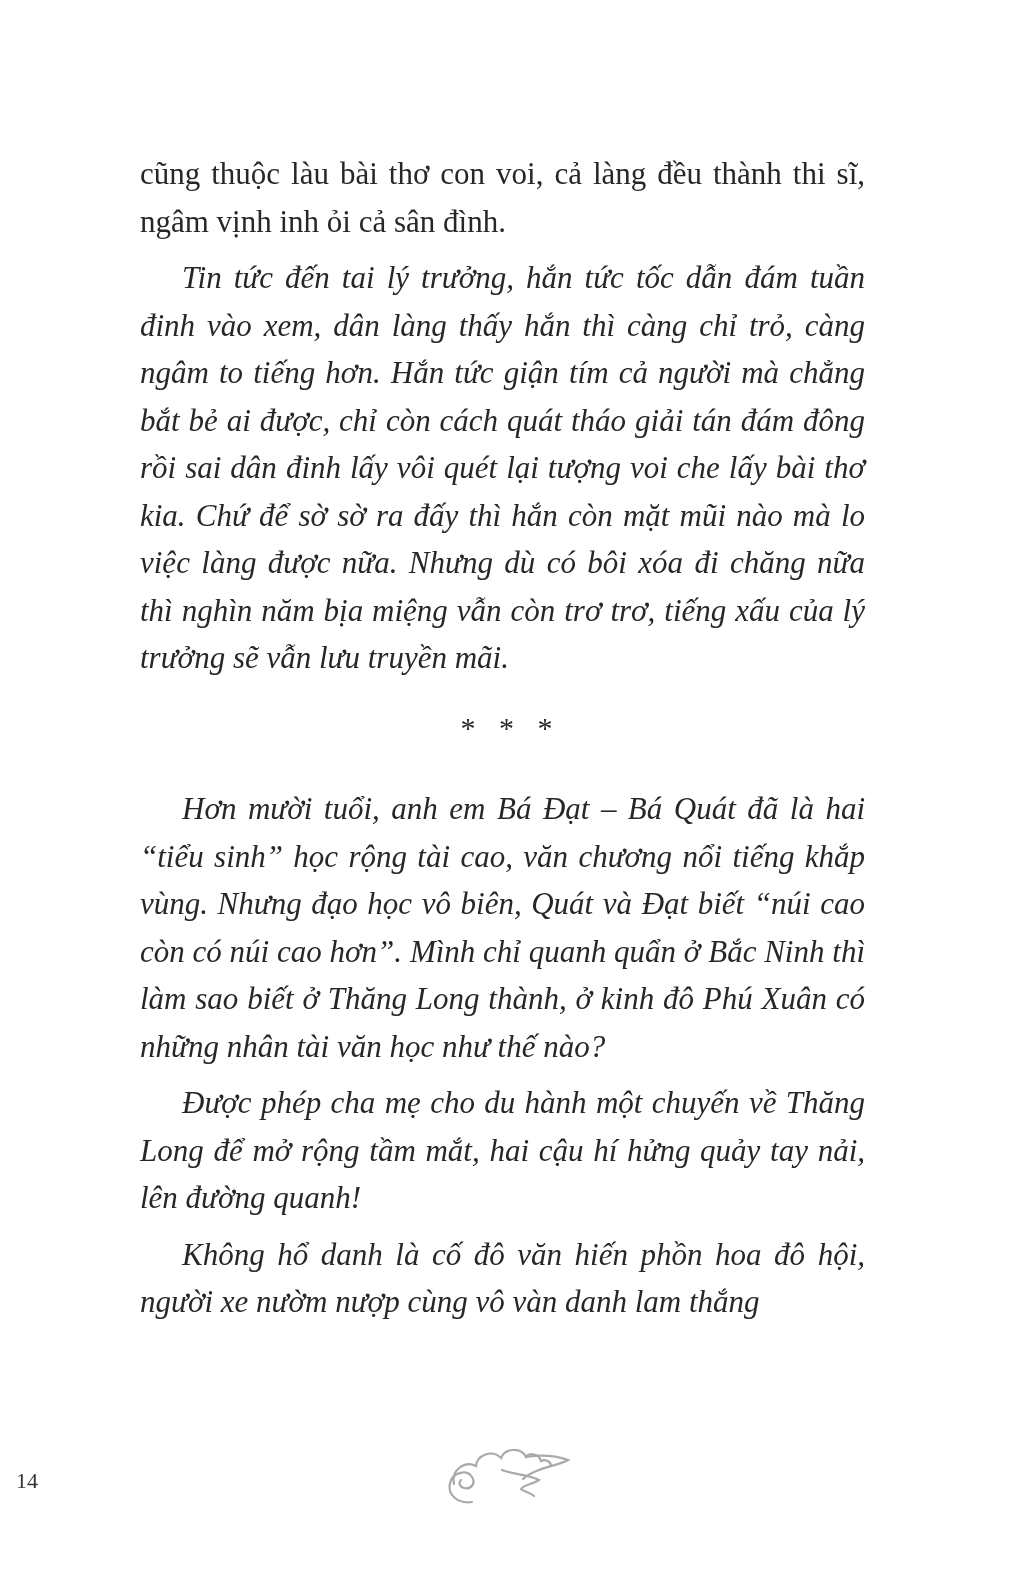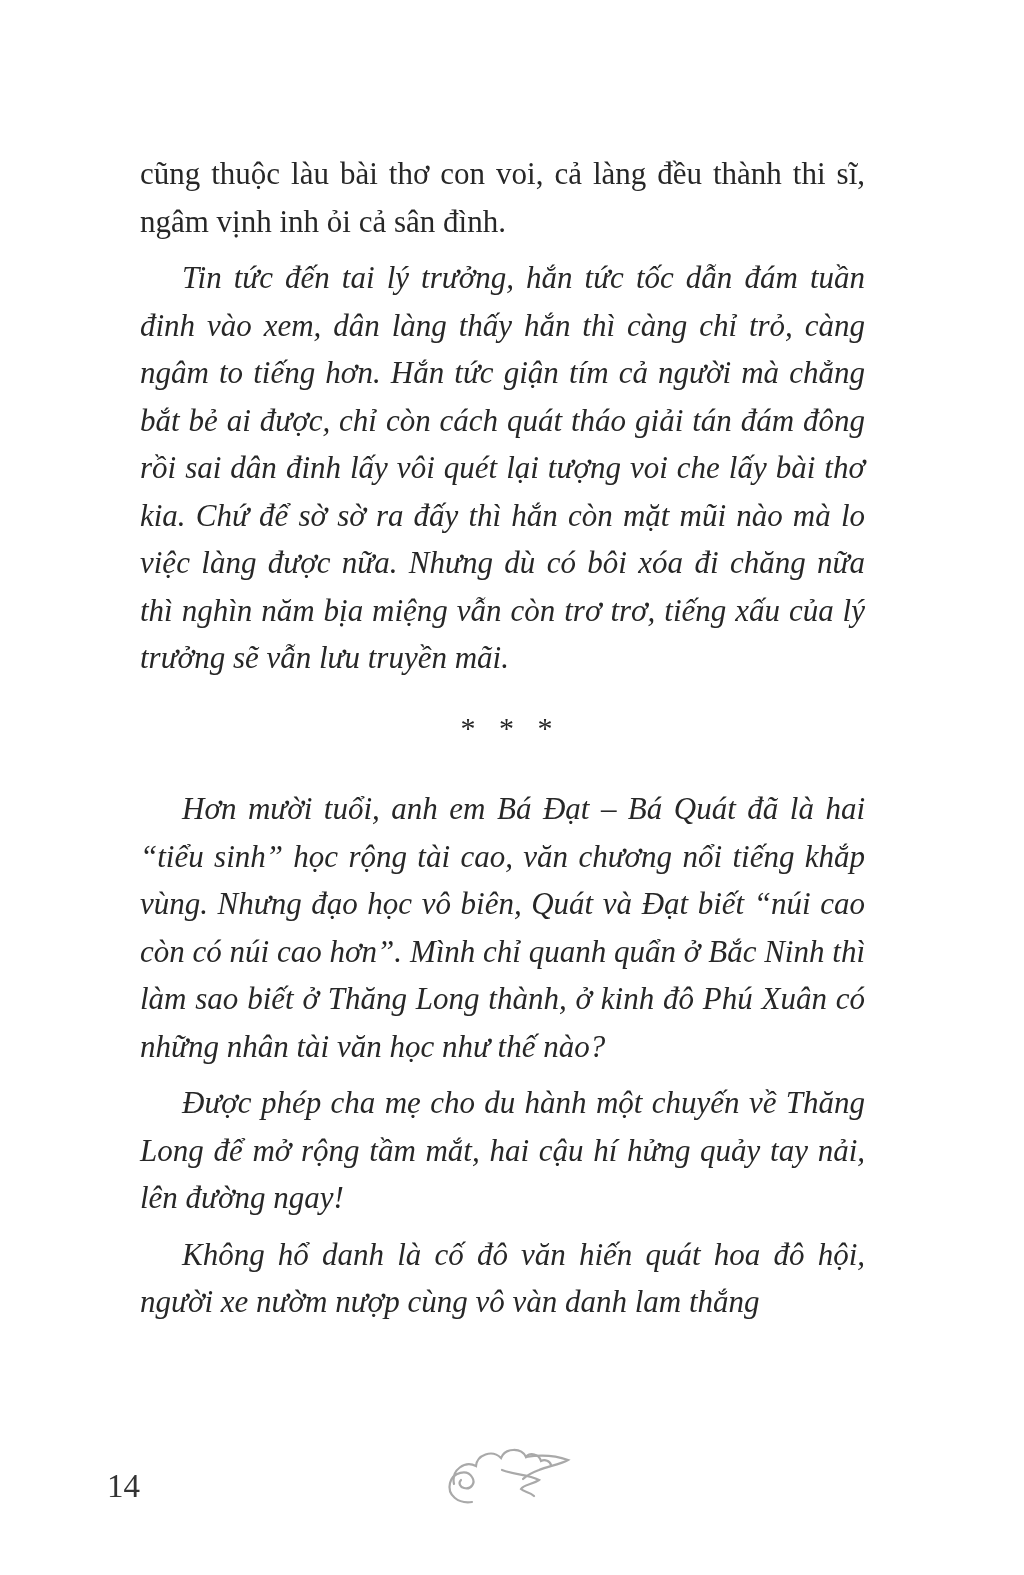--- a/index.html
+++ b/index.html
@@ -55,41 +55,41 @@
     width: 140px;
     height: 72px;
   }
   .ornament-wrap svg {
     position: absolute;
     left: 0;
     top: 0;
   }
   .page-number {
     position: absolute;
-    left: 0;
+    left: 16px;
     top: 28px;
     width: 140px;
-    text-align: right;
-    font-size: 33px;
+    text-align: left;
+    font-size: 22px;
     color: #333333;
     font-family: "Liberation Serif", "DejaVu Serif", serif;
   }
 </style>
 </head>
 <body>
 
 <div class="page">
 
   <div class="text-block">
     <p>cũng thuộc làu bài thơ con voi, cả làng đều thành thi sĩ, ngâm vịnh inh ỏi cả sân đình.</p>
     <p class="indent">Tin tức đến tai lý trưởng, hắn tức tốc dẫn đám tuần đinh vào xem, dân làng thấy hắn thì càng chỉ trỏ, càng ngâm to tiếng hơn. Hắn tức giận tím cả người mà chẳng bắt bẻ ai được, chỉ còn cách quát tháo giải tán đám đông rồi sai dân đinh lấy vôi quét lại tượng voi che lấy bài thơ kia. Chứ để sờ sờ ra đấy thì hắn còn mặt mũi nào mà lo việc làng được nữa. Nhưng dù có bôi xóa đi chăng nữa thì nghìn năm bịa miệng vẫn còn trơ trơ, tiếng xấu của lý trưởng sẽ vẫn lưu truyền mãi.</p>
     <p class="separator">* * *</p>
     <p class="indent">Hơn mười tuổi, anh em Bá Đạt – Bá Quát đã là hai “tiểu sinh” học rộng tài cao, văn chương nổi tiếng khắp vùng. Nhưng đạo học vô biên, Quát và Đạt biết “núi cao còn có núi cao hơn”. Mình chỉ quanh quẩn ở Bắc Ninh thì làm sao biết ở Thăng Long thành, ở kinh đô Phú Xuân có những nhân tài văn học như thế nào?</p>
-    <p class="indent">Được phép cha mẹ cho du hành một chuyến về Thăng Long để mở rộng tầm mắt, hai cậu hí hửng quảy tay nải, lên đường ngay!</p>
-    <p class="indent">Không hổ danh là cố đô văn hiến quát hoa đô hội, người xe nườm nượp cùng vô vàn danh lam thắng</p>
+    <p class="indent">Được phép cha mẹ cho du hành một chuyến về Thăng Long để mở rộng tầm mắt, hai cậu hí hửng quảy tay nải, lên đường quanh!</p>
+    <p class="indent">Không hổ danh là cố đô văn hiến phồn hoa đô hội, người xe nườm nượp cùng vô vàn danh lam thắng</p>
   </div>
 
   <div class="footer">
     <div class="ornament-wrap">
       <svg width="140" height="72" viewBox="0 0 140 72" fill="none" xmlns="http://www.w3.org/2000/svg">
         <g stroke="#a9a9a9" stroke-width="2.2" stroke-linecap="round" fill="none">
 
           <path d="M30 60 C16 62 5 53 8 41 C11 30 25 27 30 35 C34 41 29 48 22 46 C18 45 16 41 19 38"></path>
 
           <path d="M12 42 C9 28 23 18 34 24 C35 13 50 7 59 16 C63 6 79 5 84 15 C88 10 97 12 99 19 C103 17 108 19 109 23"></path>

